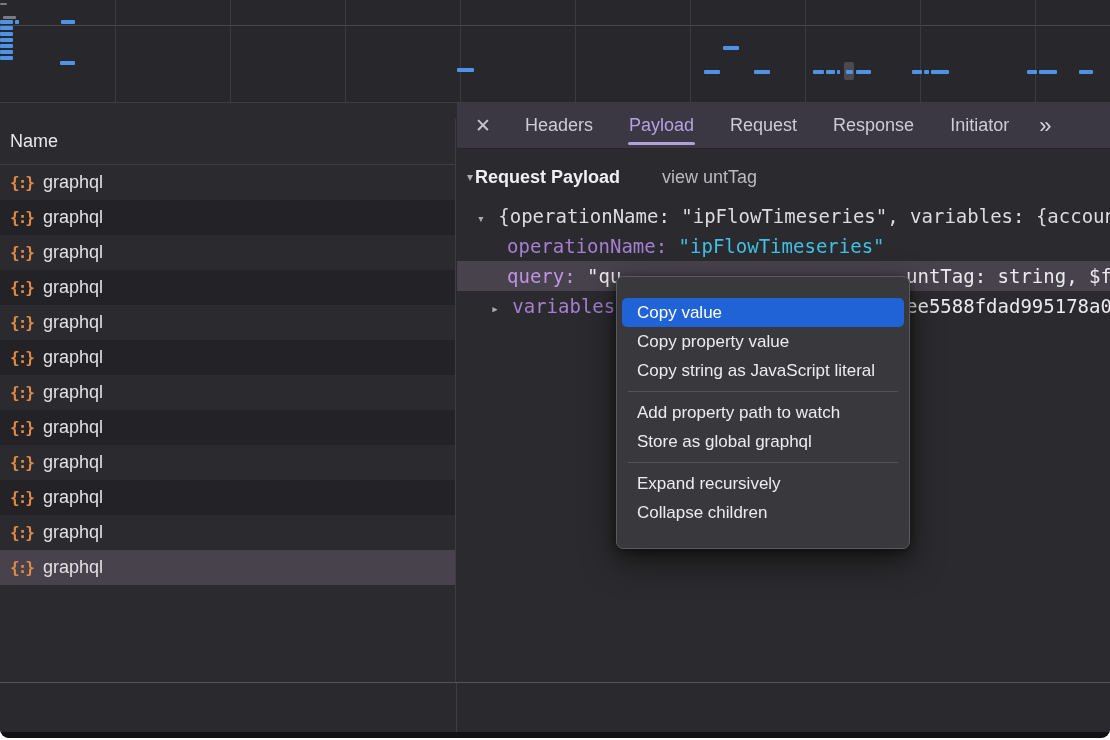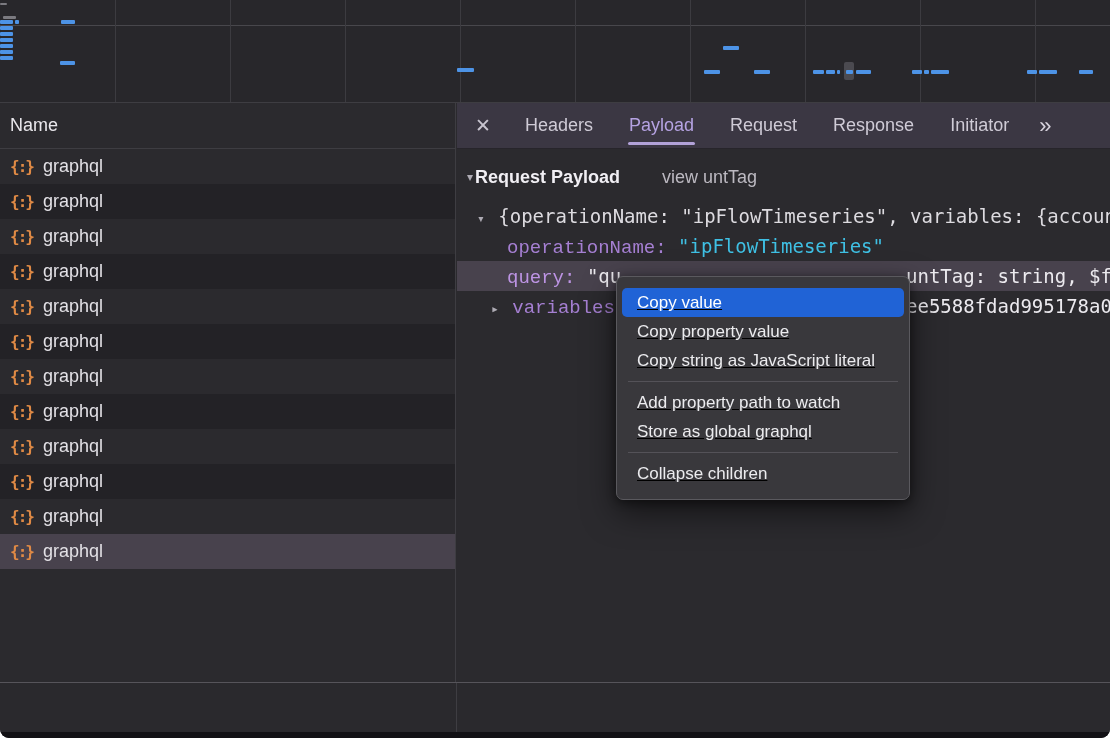--- a/index.html
+++ b/index.html
@@ -18,21 +18,21 @@
   
   .overview{position:absolute; top:0; left:0; width:1110px; height:103px;
             background:var(--bg-overview); border-bottom:1px solid var(--grid); overflow:hidden;}
   .ov-grid{position:absolute; top:0; bottom:0; width:1px; background:#3c3b40;}
   .ov-hline{position:absolute; left:0; right:0; top:25px; height:1px; background:#48474c;}
   .ov-bar{position:absolute; background:var(--bar-blue); border-radius:1px;}
   .ov-bar.gray{background:#7b7a80;}
   .ov-marker{position:absolute; background:rgba(140,140,150,.35); border-radius:2px;}
 
   
-  .left-pane{position:absolute; top:103px; left:0; width:456px; bottom:56px;
+  .left-pane{position:absolute; top:119px; left:0; width:456px; bottom:56px;
              background:var(--bg-main); border-right:1px solid var(--grid); overflow:hidden;}
   .name-header{height:46px; border-bottom:1px solid var(--grid); display:flex; align-items:center;
                padding-left:10px; color:#e9e7ec; font-size:18px;}
   .nrow{height:35px; display:flex; align-items:center; padding-left:10px;
         font-size:18px; color:var(--text); white-space:nowrap; cursor:default;}
   .nrow:nth-child(even){background:var(--row-dark);}
   .nrow.selected{background:var(--row-sel);}
   .braces-icon{color:var(--icon-orange); font-family:"DejaVu Sans Mono",monospace;
                font-size:16px; font-weight:bold; letter-spacing:-2px; margin-right:10px;}
 
@@ -55,31 +55,31 @@
   .section-title{color:#f1eff4; font-size:18px; font-weight:bold;}
   .view-source{color:#bcb9c1; font-size:18px; margin-left:42px; cursor:pointer;}
 
   .tree{margin-top:9px; font-family:"DejaVu Sans Mono",monospace; font-size:19px;}
   .tline{height:30px; line-height:30px; white-space:nowrap; position:relative;}
   .tline .tri{font-size:13px;}
   .l1{padding-left:20px; color:#dddbe0;}
   .l2{padding-left:50px;}
   .l3{padding-left:50px; background:var(--row-sel);}
   .l4{padding-left:34px;}
-  .key{color:var(--key-purple);font-family:Liberation Mono, monospace;}
+  .key{color:var(--key-purple);}
   .l3 .key{color:#bd94e4;}
   .str{color:var(--string-cyan);}
   .plain{color:#eceaef;}
   .frag-right{position:absolute; left:449px; top:0; color:#eceaef;}
 
   
   .context-menu{position:absolute; left:616px; top:276px; width:294px;
                 background:var(--menu-bg); border:1px solid #5a595e; border-radius:7px;
-                padding:11px 0; z-index:10;
-                box-shadow:0 12px 32px rgba(0,0,0,.55), 0 2px 10px rgba(0,0,0,.45);text-decoration:underline;}
+                padding:21px 0; z-index:10;
+                box-shadow:0 12px 32px rgba(0,0,0,.55), 0 2px 10px rgba(0,0,0,.45);}
   .menu-item{height:29px; display:flex; align-items:center; margin:0 5px; padding:0 15px;
              border-radius:5px; color:#ececef; font-size:17px; white-space:nowrap; cursor:pointer;}
   .menu-item.highlighted{background:var(--menu-blue); color:#ffffff;}
   .menu-sep{height:1px; background:#545258; margin:6px 11px;}
 
   
   .footer{position:absolute; left:0; right:0; bottom:6px; height:50px;
           background:#2a292d; border-top:1px solid #56545a;}
   .footer-divider{position:absolute; left:456px; top:0; bottom:0; width:1px; background:var(--grid);}
   .bottom-bar{position:absolute; left:0; right:0; bottom:0; height:6px; background:#121115;
@@ -238,17 +238,18 @@
     <div class="bottom-bar"></div>
 
     <div class="context-menu" id="context-menu">
         <div class="menu-item highlighted">Copy value</div>
         <div class="menu-item">Copy property value</div>
         <div class="menu-item">Copy string as JavaScript literal</div>
         <div class="menu-sep"></div>
         <div class="menu-item">Add property path to watch</div>
         <div class="menu-item">Store as global graphql</div>
         <div class="menu-sep"></div>
+        <div class="menu-item">Expand recursively</div>
         <div class="menu-item">Collapse children</div>
       </div>
 
   </div>
 </div>
 
 </body></html>

